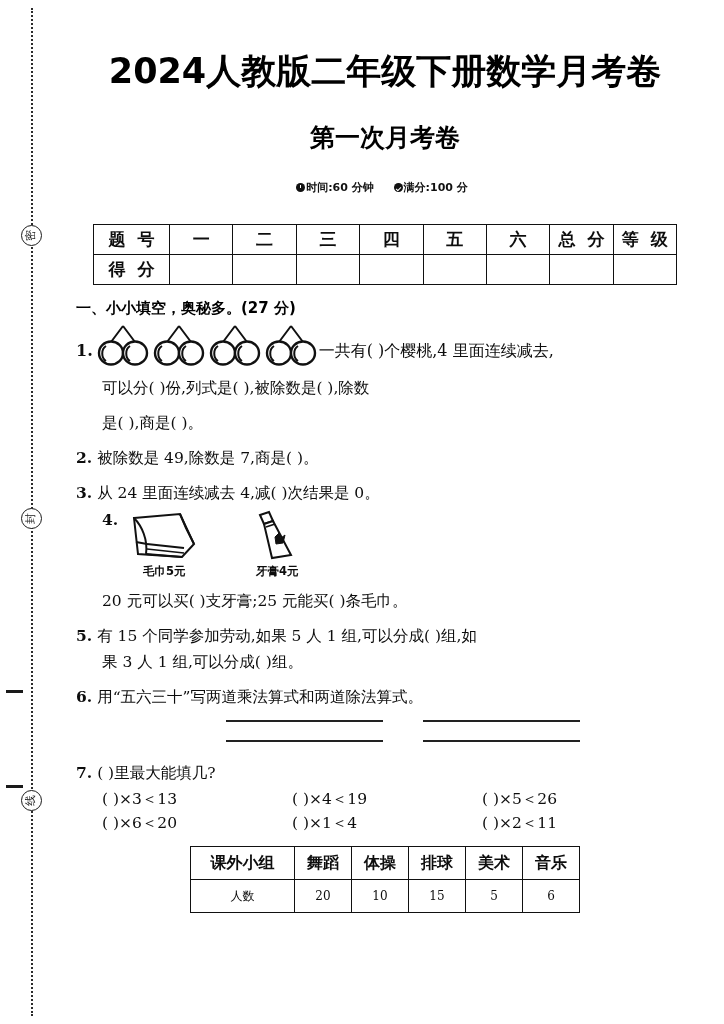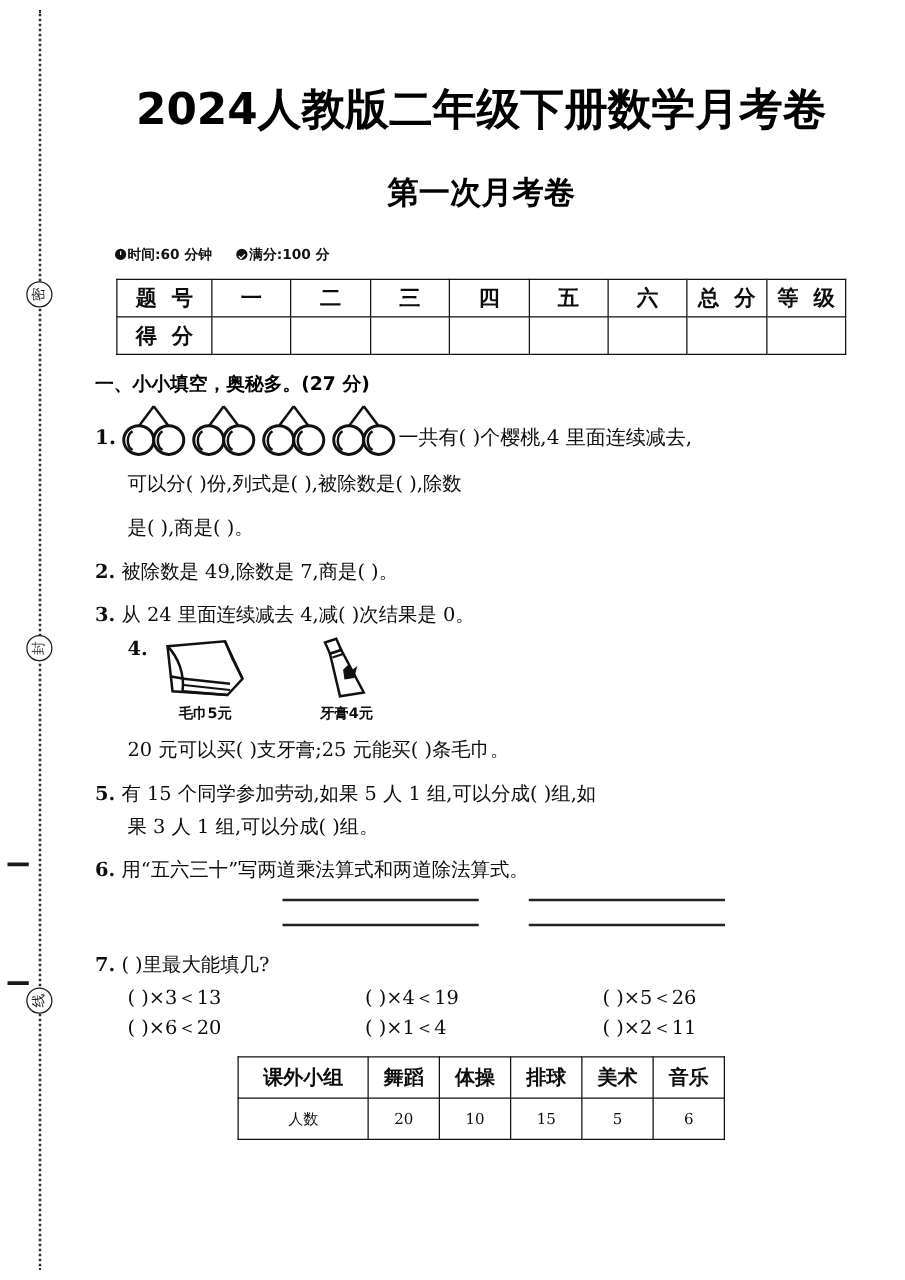--- a/index.html
+++ b/index.html
@@ -54,21 +54,21 @@
     border-top: 3px solid #1a1a1a;
   }
   .seal-tick.t1 { top: 690px; }
   .seal-tick.t2 { top: 785px; }
 
   
   .page {
     position: absolute;
     left: 46px; top: 0;
     width: 678px; height: 768px;
-    padding: 16px 30px;
+    padding: 0 30px;
   }
 
   .title-main {
     margin-top: 48px;
     text-align: center;
     font-family: "DejaVu Sans", "Liberation Sans", sans-serif;
     font-weight: bold;
     font-size: 35px;
     letter-spacing: 0px;
     color: #000;
@@ -77,21 +77,21 @@
     margin-top: 26px;
     text-align: center;
     font-family: "DejaVu Sans", "Liberation Sans", sans-serif;
     font-weight: bold;
     font-size: 25px;
     color: #000;
   }
 
   .meta-row {
     margin-top: 26px;
-    text-align: left;
+    text-align: center;
     padding-right: 22px;
     font-family: "DejaVu Sans", "Liberation Sans", sans-serif;
     font-size: 11px;
     font-weight: bold;
     color: #111;
   }
   .meta-item { display: inline-block; margin-left: 16px; white-space: nowrap; }
   .meta-dot {
     display: inline-block;
     width: 9px; height: 9px;
@@ -113,21 +113,21 @@
     left: 2px; top: 4px;
     width: 4px; height: 2px;
     background: transparent;
     border-left: 1px solid #fff;
     border-bottom: 1px solid #fff;
     transform: rotate(-45deg);
   }
 
   
   .score-table {
-    margin: 12px auto 0 auto;
+    margin: 29px auto 0 auto;
     border-collapse: collapse;
     width: 584px;
     table-layout: fixed;
   }
   .score-table td {
     border: 1.6px solid #111;
     height: 30px;
     text-align: center;
     vertical-align: middle;
     font-family: "DejaVu Serif", "Liberation Serif", serif;

